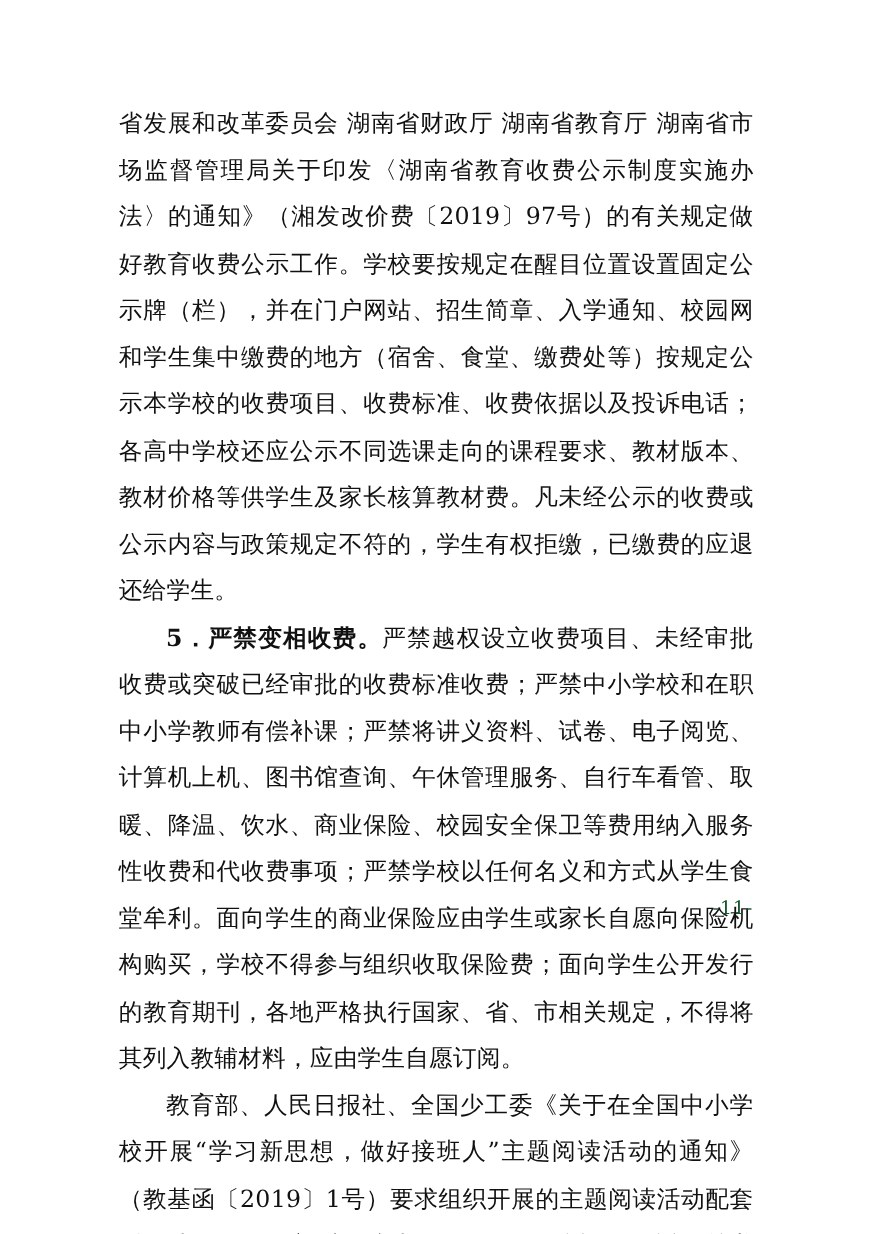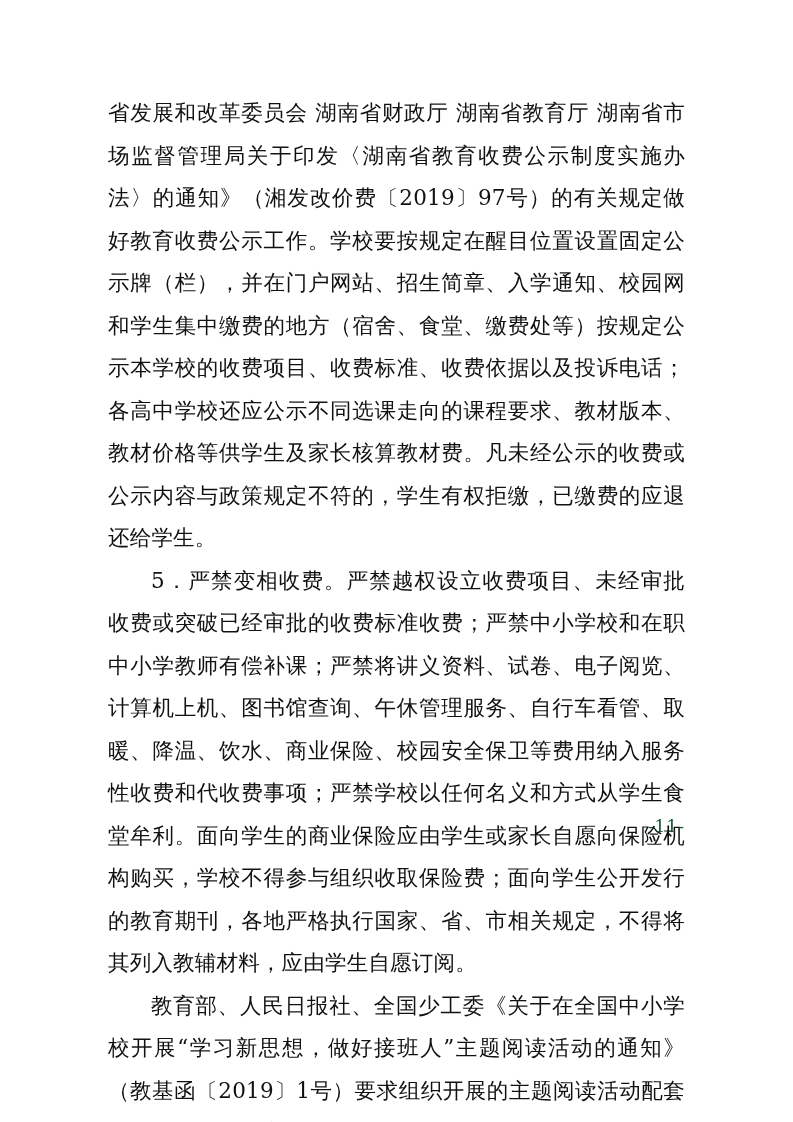--- a/index.html
+++ b/index.html
@@ -30,21 +30,21 @@
     letter-spacing: 0.2px;
   }
   .para {
     margin: 0 0 0 0;
     text-indent: 0;
   }
   .para.indent {
     text-indent: 43px;
   }
   .bold-lead {
-    font-weight: normal;
+    font-weight: bold;
   }
   .page-number {
     position: absolute;
     right: 108px;
     bottom: 62px;
     font-size: 17px;
     letter-spacing: 1px;
     color: #14532d;
     font-family: "DejaVu Serif", "Liberation Serif", serif;
   }

